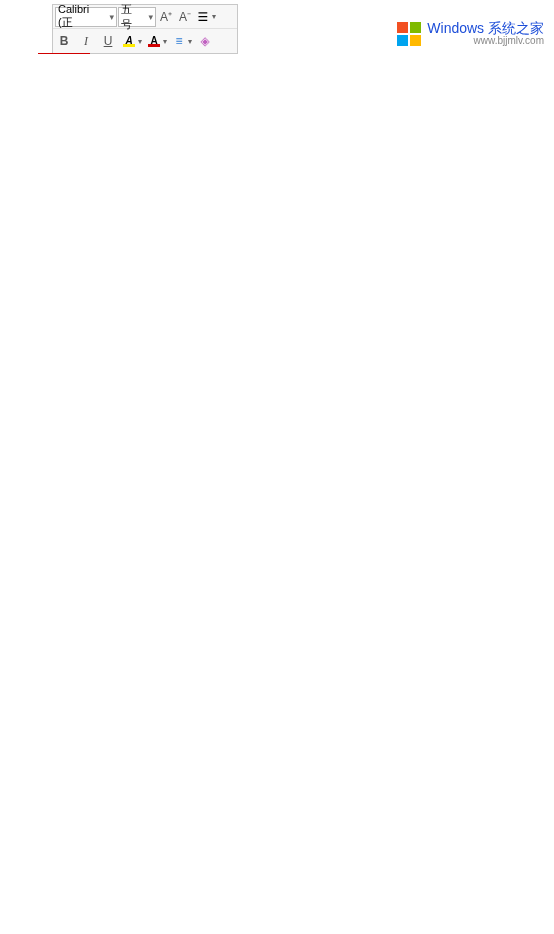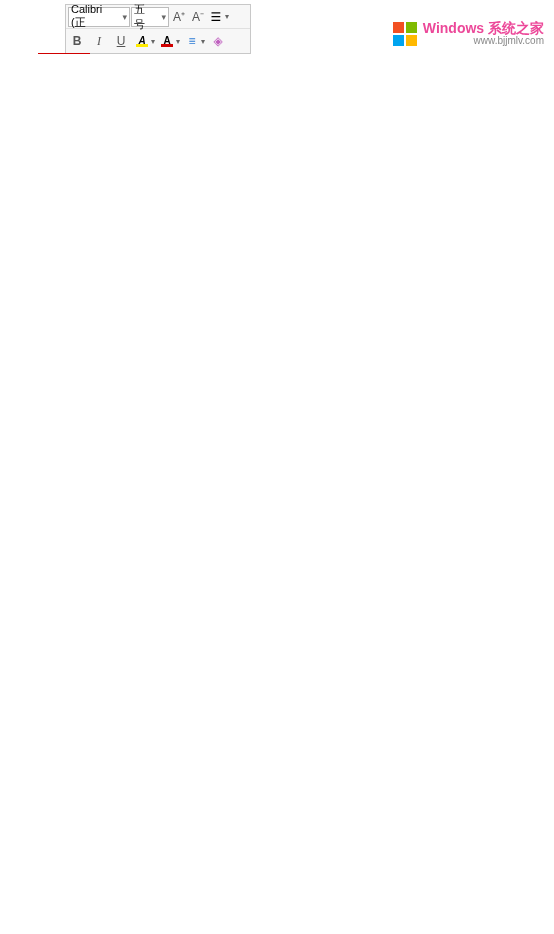--- a/index.html
+++ b/index.html
@@ -1,19 +1,19 @@
 <!DOCTYPE html>
 <html><head>
 <meta charset="utf-8">
 <style>
   * { box-sizing: border-box; margin: 0; padding: 0; }
   body { font-family: "Microsoft YaHei", SimSun, Arial, sans-serif; font-size: 12px; background: #fff; width: 554px; position: relative; }
   
   
-  .toolbar { margin: 4px 0 0 65px; width: 186px; border: 1px solid #c8c8c8; background: #f7f7f7; }
+  .toolbar { margin: 4px 0 0 52px; width: 186px; border: 1px solid #c8c8c8; background: #f7f7f7; }
   .tb-row1 { display: flex; align-items: center; height: 24px; border-bottom: 1px solid #e0e0e0; padding: 0 2px; gap: 1px; }
   .tb-row2 { display: flex; align-items: center; height: 24px; padding: 0 2px; gap: 4px; }
   .tb-font { width: 62px; height: 20px; font-size: 11px; border: 1px solid #bcbcbc; background: #fff; padding: 0 14px 0 2px; position: relative; display: flex; align-items: center; }
   .tb-size { width: 38px; height: 20px; font-size: 11px; border: 1px solid #bcbcbc; background: #fff; padding: 0 14px 0 2px; position: relative; display: flex; align-items: center; }
   .tb-dd::after { content: "▾"; position: absolute; right: 2px; font-size: 9px; color: #666; }
   .tb-btn { width: 18px; height: 20px; display: flex; align-items: center; justify-content: center; font-size: 12px; color: #555; cursor: pointer; }
   .tb-btn.bold { font-weight: bold; }
   .tb-btn.italic { font-style: italic; font-family: serif; }
   .tb-btn.underline { text-decoration: underline; }
   .tb-split { display: flex; align-items: center; }
@@ -74,21 +74,21 @@
   .dlg-note { font-size: 12px; color: #333; margin-top: 6px; }
   .dlg-btnrow { position: absolute; bottom: 4px; left: 10px; right: 10px; display: flex; gap: 6px; }
   .dlg-btn { border: 1px solid #8a8a8a; background: linear-gradient(#fff,#e4e4e4); padding: 3px 8px; font-size: 12px; cursor: pointer; border-radius: 2px; position: relative; }
   .dlg-btn .dd { font-size: 9px; margin-left: 3px; color: #555; }
   
   
   .wm { position: absolute; right: 6px; bottom: 6px; display: flex; align-items: center; gap: 6px; background: rgba(255,255,255,0.85); padding: 2px 4px; }
   .wm-logo { width: 24px; height: 24px; display: grid; grid-template: 1fr 1fr / 1fr 1fr; gap: 2px; }
   .wm-logo span:nth-child(1){background:#f25022;} .wm-logo span:nth-child(2){background:#7fba00;}
   .wm-logo span:nth-child(3){background:#00a4ef;} .wm-logo span:nth-child(4){background:#ffb900;}
-  .wm-txt { font-size: 14px; color: #ec4899; line-height: 1; font-weight: bold; }
+  .wm-txt { font-size: 14px; color: #1d4ed8; line-height: 1; }
   .wm-url { font-size: 10px; color: #888; text-align: right; }
 </style>
 </head>
 <body>
 
 <div class="toolbar">
   <div class="tb-row1">
     <div class="tb-font tb-dd">Calibri (正</div>
     <div class="tb-size tb-dd">五号</div>
     <div class="tb-btn">A⁺</div>

